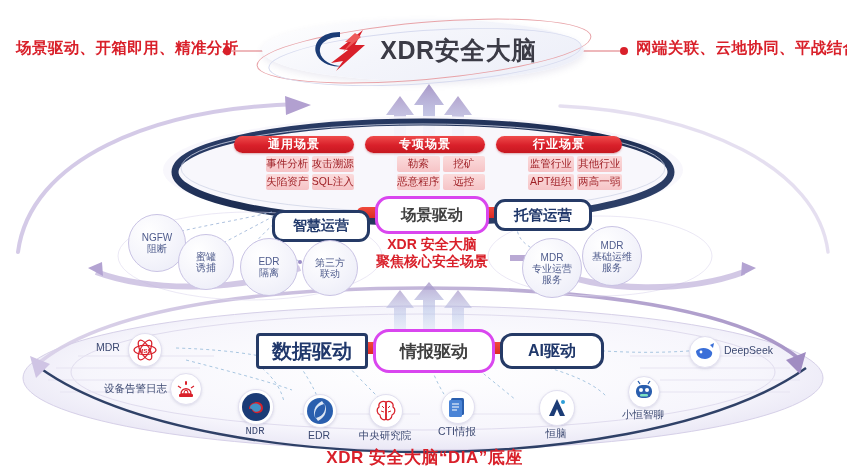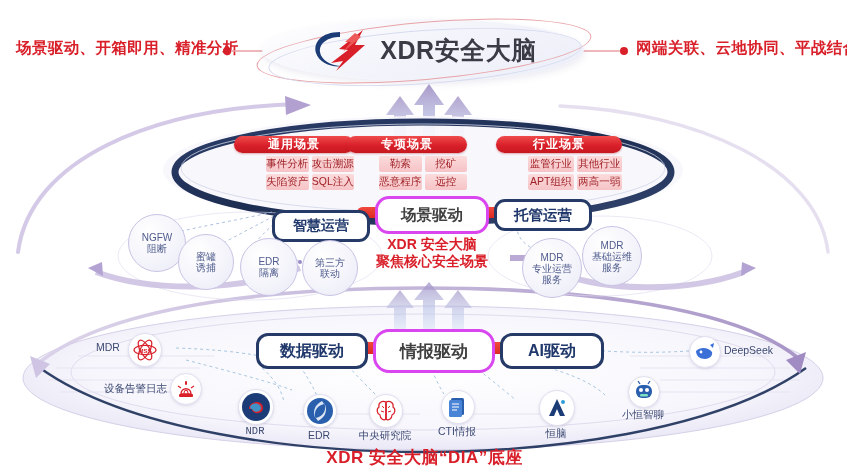--- a/index.html
+++ b/index.html
@@ -89,21 +89,21 @@
   }
 
   
   #chip-zhihui{left:272px;top:210px;width:92px;height:26px;font-size:14px;}
   #chip-changjing{left:375px;top:196px;width:108px;height:32px;font-size:15.5px;border-radius:14px;}
   #chip-tuoguan{left:494px;top:199px;width:92px;height:26px;font-size:14.5px;}
   #conn-m1{left:357px;top:207px;width:28px;}
   #conn-m2{left:474px;top:207px;width:28px;}
 
   
-  #chip-shuju{left:256px;top:333px;width:106px;height:30px;font-size:16px;border-radius:12px;}
+  #chip-shuju{left:256px;top:333px;width:106px;height:30px;font-size:20px;border-radius:4px;}
   #chip-qingbao{left:373px;top:329px;width:116px;height:38px;font-size:17px;border-radius:16px;}
   #chip-ai{left:500px;top:333px;width:98px;height:30px;font-size:16px;border-radius:12px;}
   #conn-b1{left:355px;top:342px;width:26px;height:12px;}
   #conn-b2{left:481px;top:342px;width:26px;height:12px;}
 
   
   #center-caption{
     left:352px;top:236px;width:160px;text-align:center;
     color:#d9202a;font-weight:bold;font-size:14px;line-height:17px;
   }
@@ -288,21 +288,21 @@
         <div class="scn-cell">事件分析</div>
         <div class="scn-cell">攻击溯源</div>
       </div>
       <div class="scn-row">
         <div class="scn-cell">失陷资产</div>
         <div class="scn-cell">SQL注入</div>
       </div>
     </div>
   </div>
 
-  <div class="scn-group" id="scn-1" style="left:347px;width:120px;font-family:Liberation Mono, monospace;">
+  <div class="scn-group" id="scn-1" style="left:365px;width:120px;font-family:Liberation Mono, monospace;">
     <div class="scn-head">专项场景</div>
     <div class="scn-rows">
       <div class="scn-row">
         <div class="scn-cell">勒索</div>
         <div class="scn-cell">挖矿</div>
       </div>
       <div class="scn-row">
         <div class="scn-cell">恶意程序</div>
         <div class="scn-cell">远控</div>
       </div>

